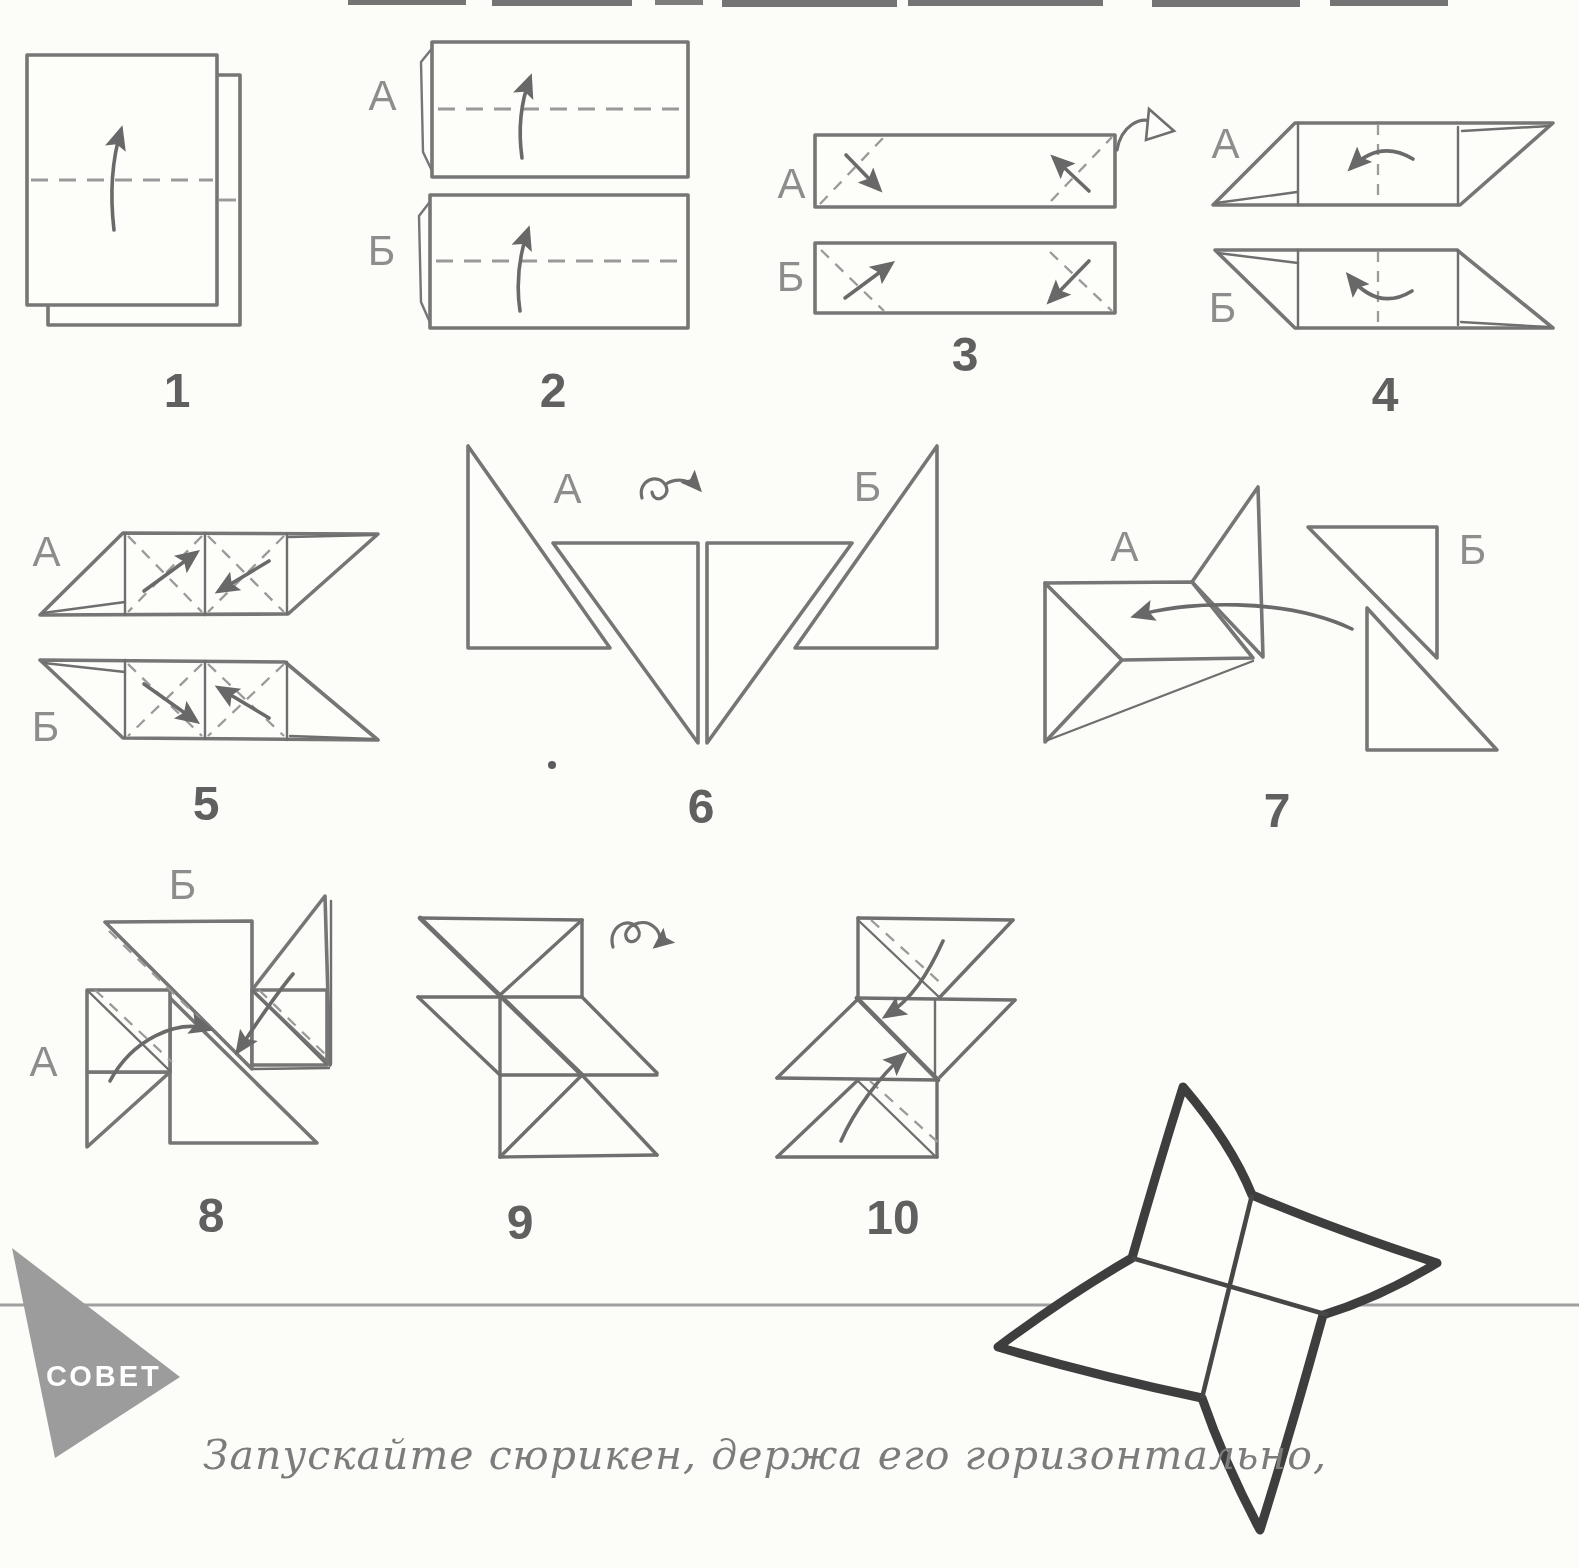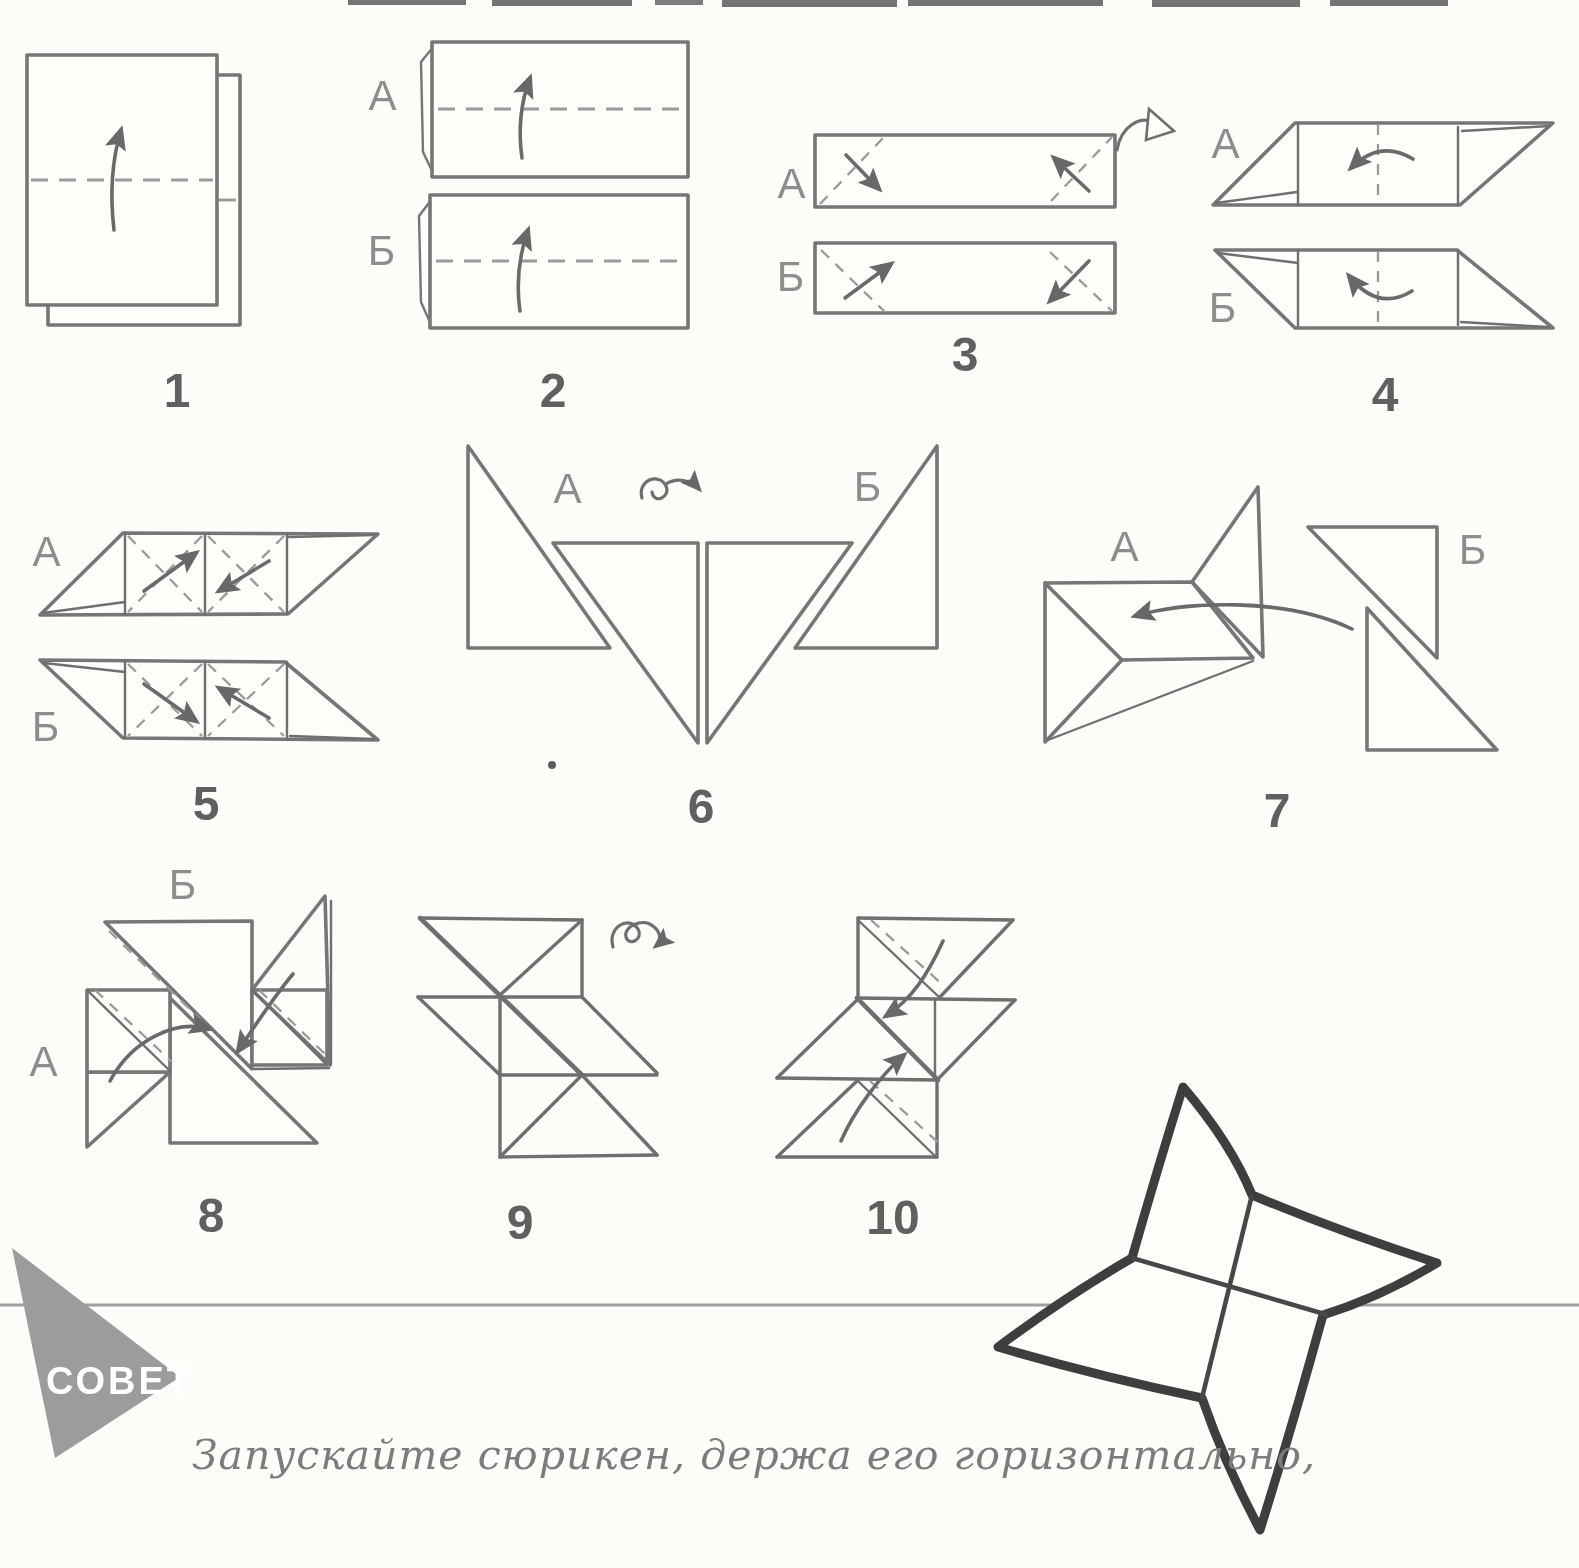--- a/index.html
+++ b/index.html
@@ -24,21 +24,21 @@
     font-size:42px;font-weight:400;color:#8d8d8d;letter-spacing:1px;
     user-select:none;white-space:nowrap;
   }
   .pnum{
     position:absolute;transform:translate(-50%,-50%);
     font-size:48px;font-weight:700;color:#606060;
     user-select:none;white-space:nowrap;
   }
   .badge{
     position:absolute;left:46px;top:1360px;
-    font-size:38px;font-weight:700;color:#ffffff;letter-spacing:3px;
+    font-size:29px;font-weight:700;color:#ffffff;letter-spacing:3px;
     user-select:none;
   }
   .tipline{
     position:absolute;
     font-family:"DejaVu Serif",serif;font-style:italic;
     font-size:41px;color:#7c7c7c;white-space:nowrap;letter-spacing:1px;
   }
 </style>
 </head>
 <body>
@@ -246,15 +246,15 @@
 <div class="pnum" style="left:965px;top:354px">3</div>
 <div class="pnum" style="left:1385px;top:394px">4</div>
 <div class="pnum" style="left:206px;top:803px">5</div>
 <div class="pnum" style="left:701px;top:806px">6</div>
 <div class="pnum" style="left:1277px;top:810px">7</div>
 <div class="pnum" style="left:211px;top:1215px">8</div>
 <div class="pnum" style="left:520px;top:1222px">9</div>
 <div class="pnum" style="left:893px;top:1217px">10</div>
 
 <div class="badge">СОВЕТ</div>
-<div class="tipline" style="left:192px;top:1431px">Запускайте сюрикен, держа его горизонтально,</div>
+<div class="tipline" style="left:203px;top:1431px">Запускайте сюрикен, держа его горизонтально,</div>
 
 </div>
 
 </body></html>

